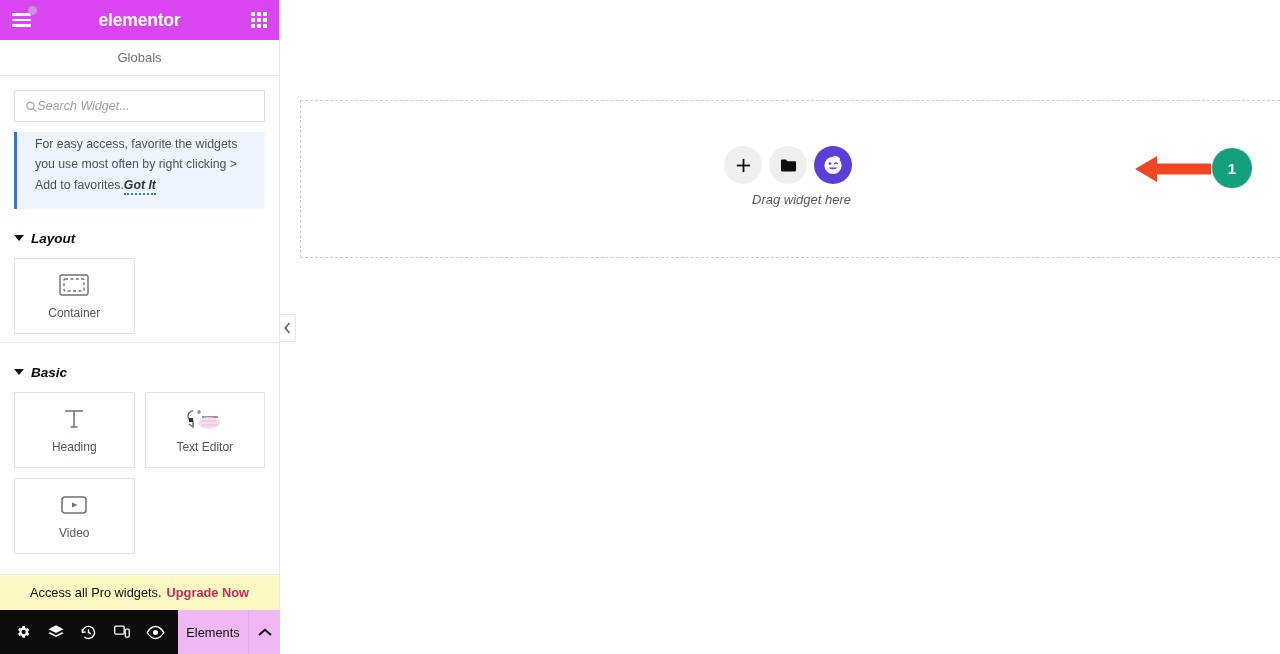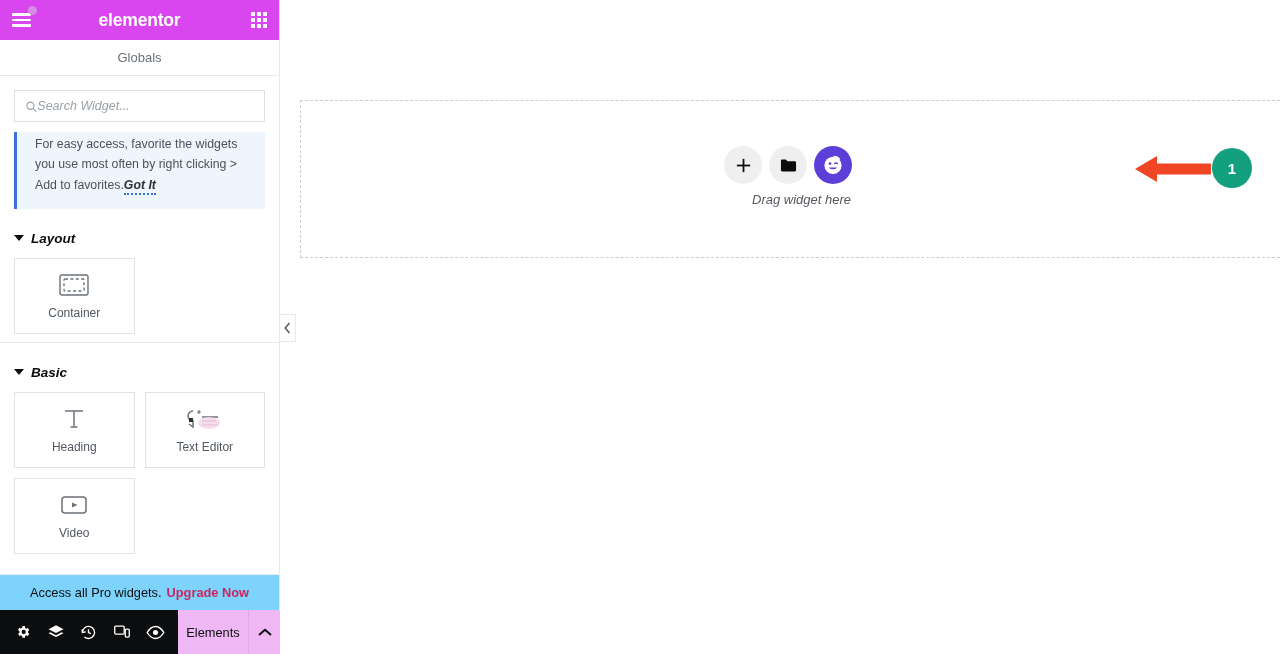--- a/index.html
+++ b/index.html
@@ -74,21 +74,21 @@
 
   .widget-grid { display: grid; grid-template-columns: repeat(2, 1fr); gap: 10px; padding: 0 14px; }
   .widget { border: 1px solid #e0e3e6; background: #fff; height: 76px;
             display: flex; flex-direction: column; align-items: center; justify-content: center;
             gap: 8px; cursor: pointer; }
   .widget.single { grid-column: 1 / 2; }
   .widget-label { font-size: 12px; color: #515860; }
   .widget-icon { height: 26px; display: flex; align-items: center; justify-content: center; }
 
   
-  .pro-bar { position: absolute; left: 0; right: 0; bottom: 44px; height: 36px; background: #7dd3fc;
+  .pro-bar { position: absolute; left: 0; right: 0; bottom: 44px; height: 36px; background: #fef9c3;
              border-top: 1px solid #ececec;
              display: flex; align-items: center; justify-content: center; gap: 5px;
              font-size: 12.8px; z-index: 4; }
   .pro-bar .t1 { color: #0c0d0e; }
   .pro-bar .t2 { color: #c9285f; font-weight: bold; cursor: pointer; }
 
   
   .bottom-bar { position: absolute; left: 0; bottom: 0; width: 280px; height: 44px;
                 background: #0c0d0e; display: flex; align-items: center; z-index: 6; }
   .bb-icons { display: flex; align-items: center; flex: 1; justify-content: space-around;

